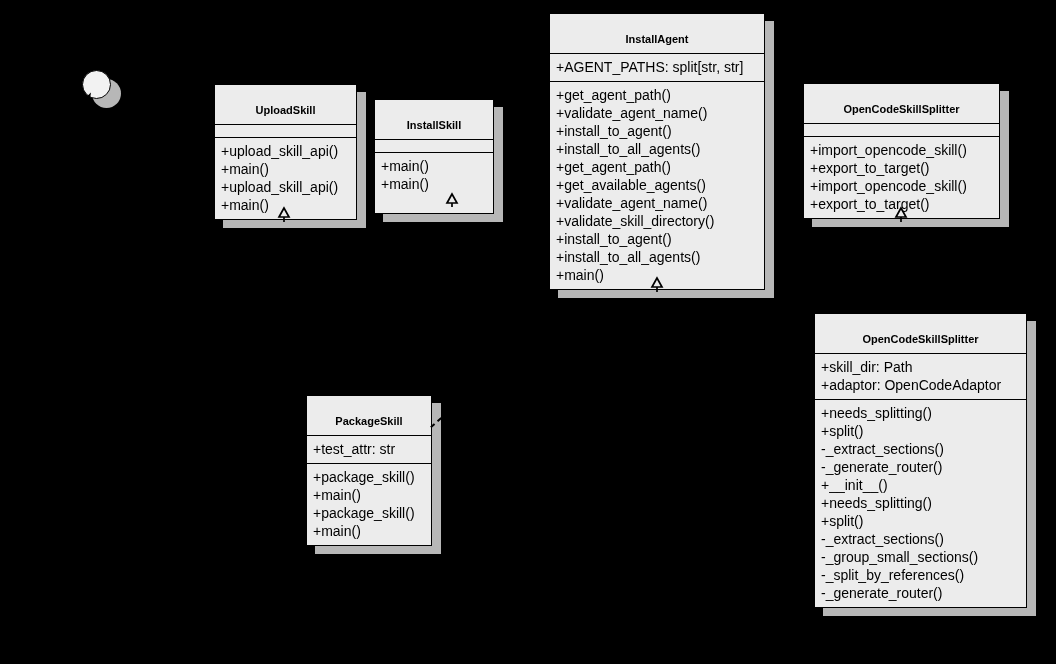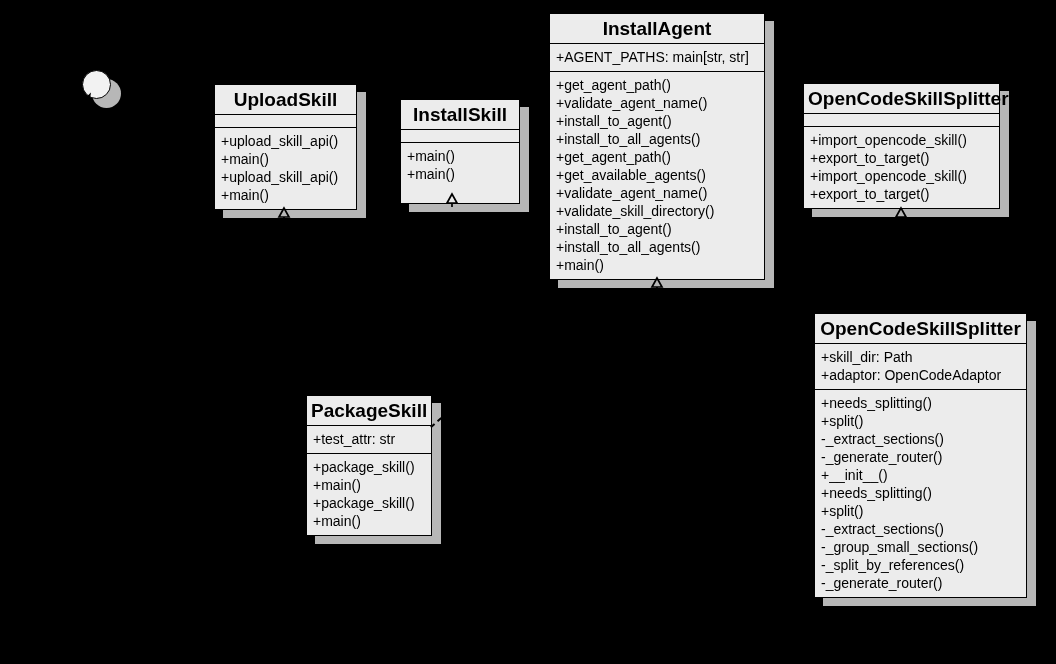--- a/index.html
+++ b/index.html
@@ -6,30 +6,30 @@
   #stage{
     position:relative;width:1056px;height:664px;background:#000;overflow:hidden;
     font-family:"Liberation Sans",sans-serif;color:#000;
   }
   
   .cls{
     position:absolute;background:#ececec;border:1.5px solid #000;
     box-shadow:9px 8px 0 0 #b7b7b7;box-sizing:border-box;
   }
   .cls .hdr{
-    font-weight:bold;font-size:19px;line-height:18px;text-align:center;
-    padding:6px 4px 5px;border-bottom:1.3px solid #000;white-space:nowrap;
+    font-weight:bold;font-size:11px;line-height:18px;text-align:center;
+    padding:16px 4px 5px;border-bottom:1.3px solid #000;white-space:nowrap;
   }
   .cls .sec{font-size:14px;line-height:18px;padding:4px 6px 5px;white-space:nowrap;}
   .cls .attrs{border-bottom:1.3px solid #000;}
   .cls .attrs.empty{height:12px;padding:0;}
   .cls .line{height:18px;}
   
   #box-upload-skill   {left:214px;top:84px; width:143px;}
-  #box-install-skill  {left:400px;top:99px; width:120px;}
+  #box-install-skill  {left:374px;top:99px; width:120px;}
   #box-install-skill .methods{min-height:51px;}
   #box-install-agent  {left:549px;top:13px; width:216px;}
   #box-converter      {left:803px;top:83px; width:197px;}
   #box-splitter       {left:814px;top:313px;width:213px;}
   #box-package-skill  {left:306px;top:395px;width:126px;}
   
   .circle-shadow{position:absolute;left:92px;top:79px;width:29px;height:29px;border-radius:50%;background:#b7b7b7;}
   .circle-main{position:absolute;left:82px;top:70px;width:29px;height:29px;border-radius:50%;
     background:#f2f2f2;border:1.6px solid #000;box-sizing:border-box;}
   
@@ -59,21 +59,21 @@
     <div class="sec attrs empty"></div>
     <div class="sec methods">
         <div class="line">+main()</div>
         <div class="line">+main()</div>
       </div>
   </section>
 
   <section class="cls" id="box-install-agent">
     <div class="hdr">InstallAgent</div>
     <div class="sec attrs">
-        <div class="line">+AGENT_PATHS: main[str, str]</div>
+        <div class="line">+AGENT_PATHS: split[str, str]</div>
       </div>
     <div class="sec methods">
         <div class="line">+get_agent_path()</div>
         <div class="line">+validate_agent_name()</div>
         <div class="line">+install_to_agent()</div>
         <div class="line">+install_to_all_agents()</div>
         <div class="line">+get_agent_path()</div>
         <div class="line">+get_available_agents()</div>
         <div class="line">+validate_agent_name()</div>
         <div class="line">+validate_skill_directory()</div>

